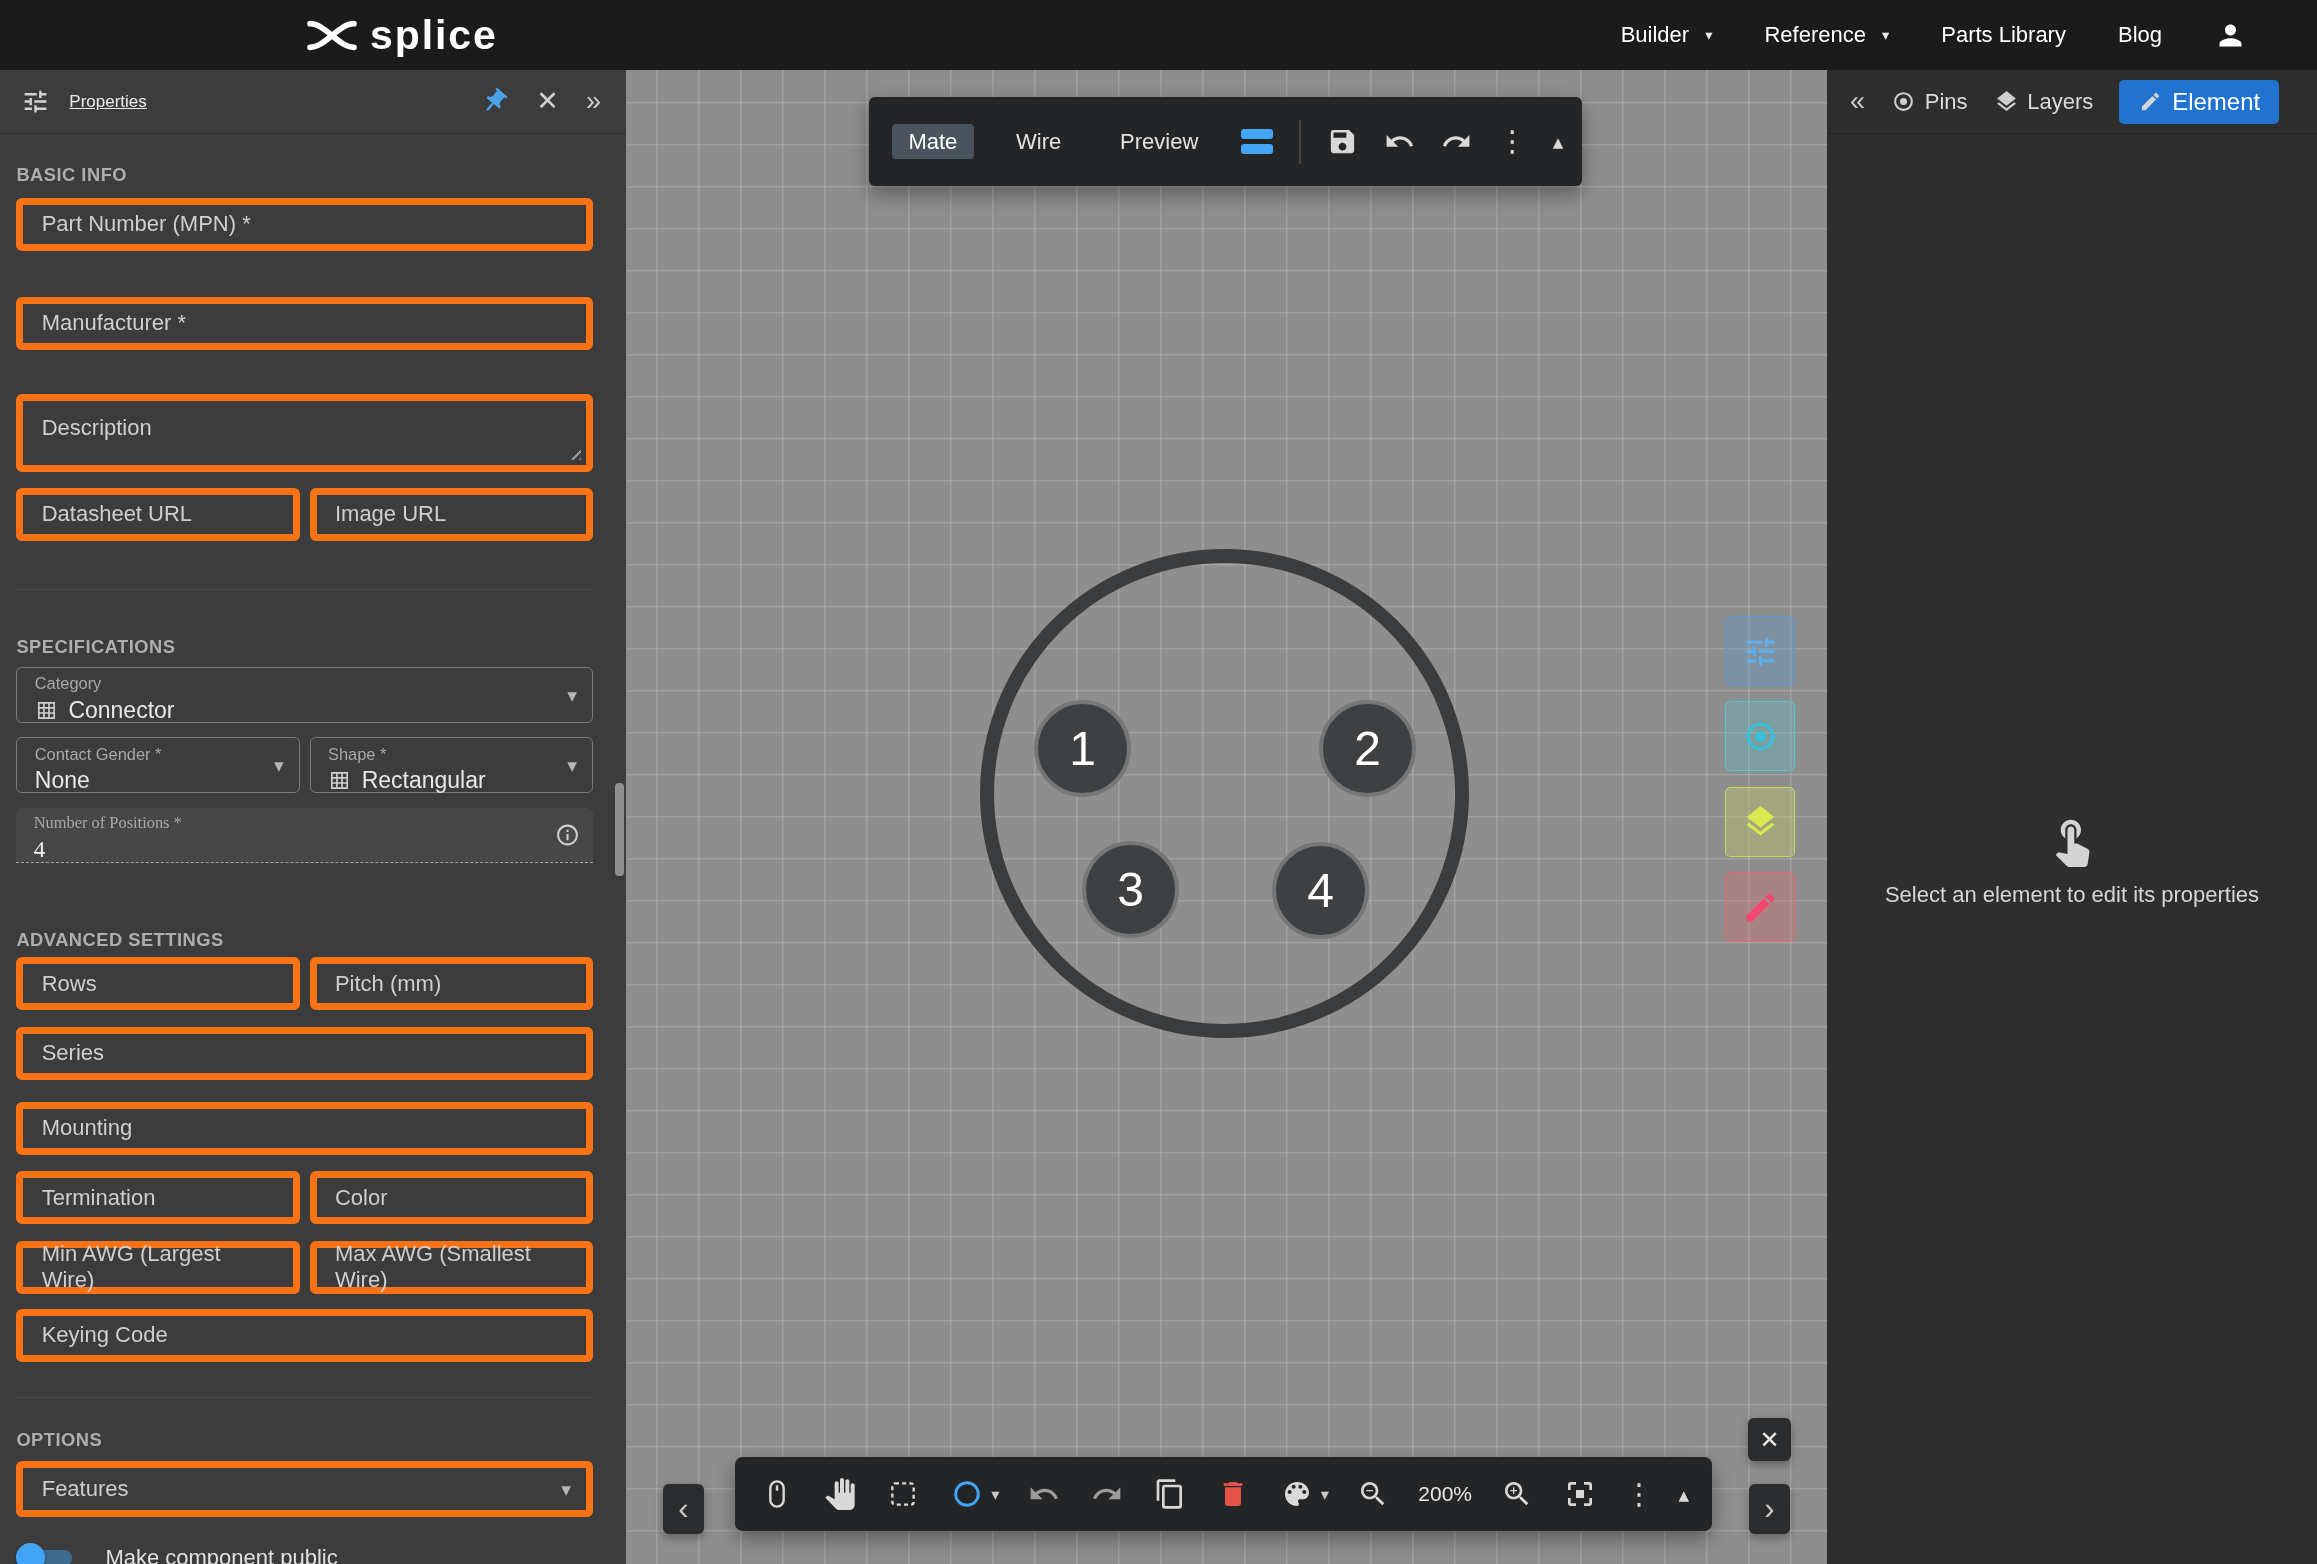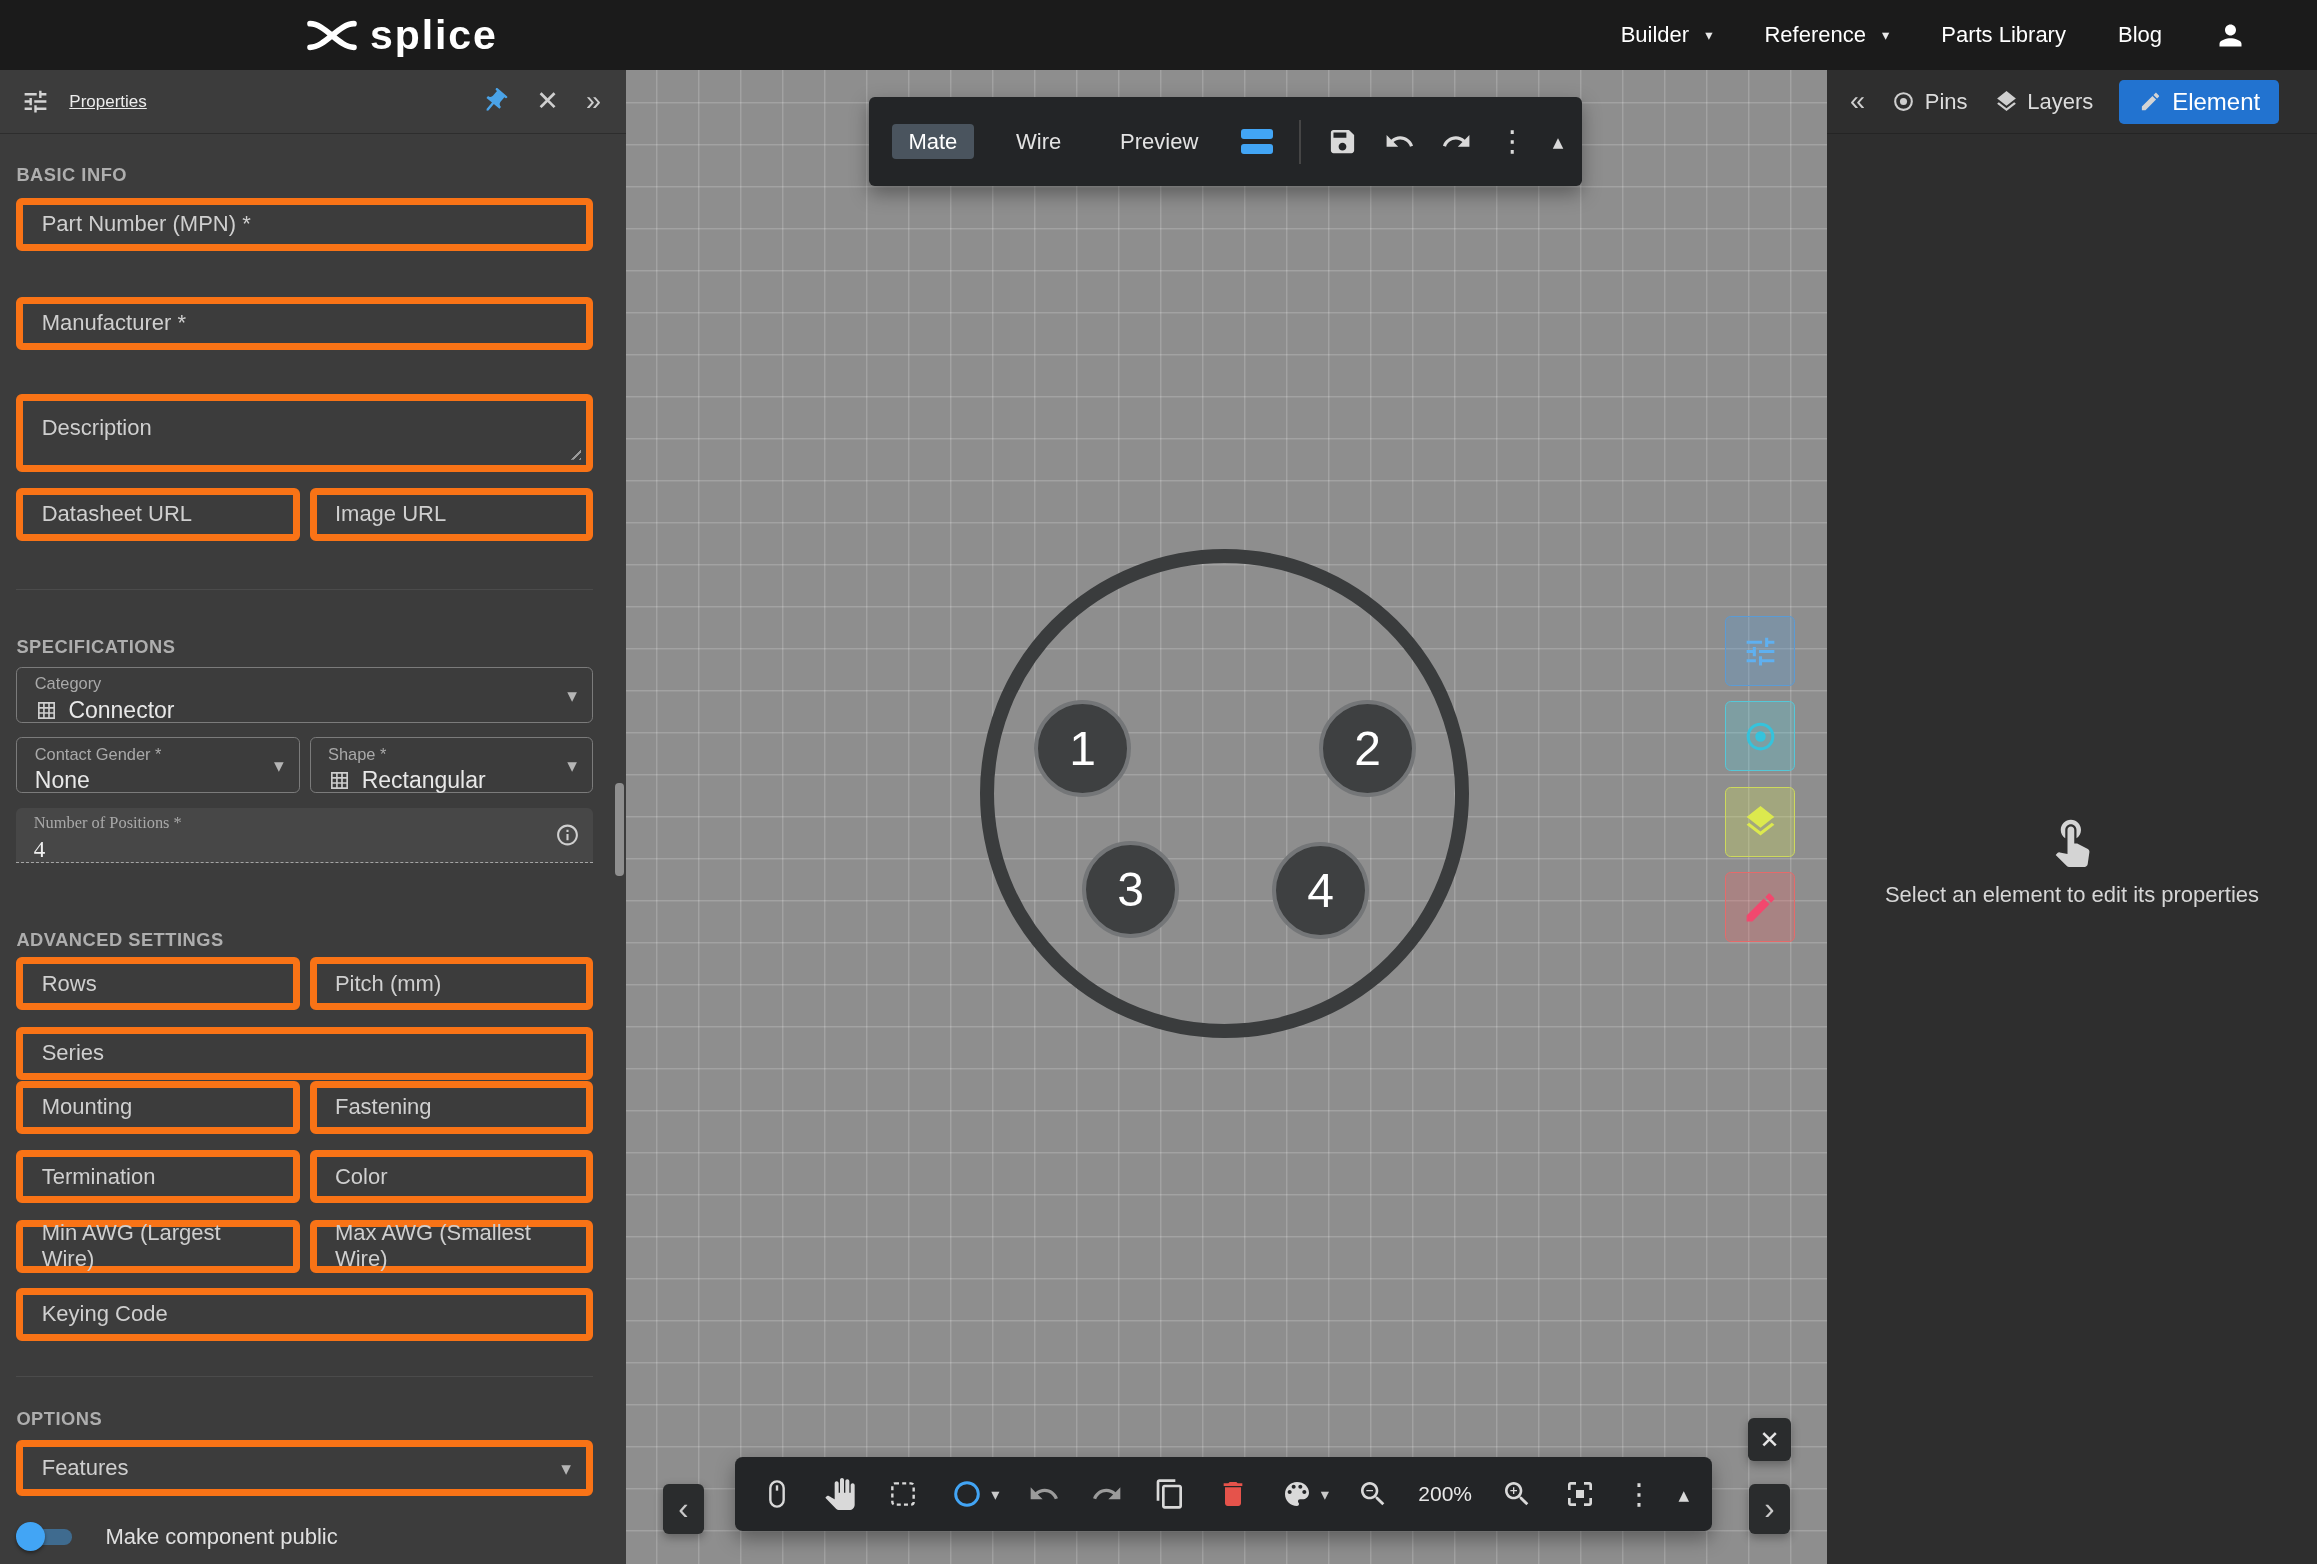--- a/index.html
+++ b/index.html
@@ -312,26 +312,23 @@
       <div class="field">
           <span>Rows</span>
         </div>
       <div class="field">
           <span>Pitch (mm)</span>
         </div>
     </div>
     <div class="field" style="margin-top:16.4px">
       <span>Series</span>
     </div>
-    <div class="row2" style="margin-top:1px">
+    <div class="row2" style="margin-top:22px">
       <div class="field">
           <span>Mounting</span>
-        </div>
-      <div class="field">
-          <span>Fastening</span>
         </div>
     </div>
     <div class="row2" style="margin-top:16.4px">
       <div class="field">
           <span>Termination</span>
         </div>
       <div class="field">
           <span>Color</span>
         </div>
     </div>

